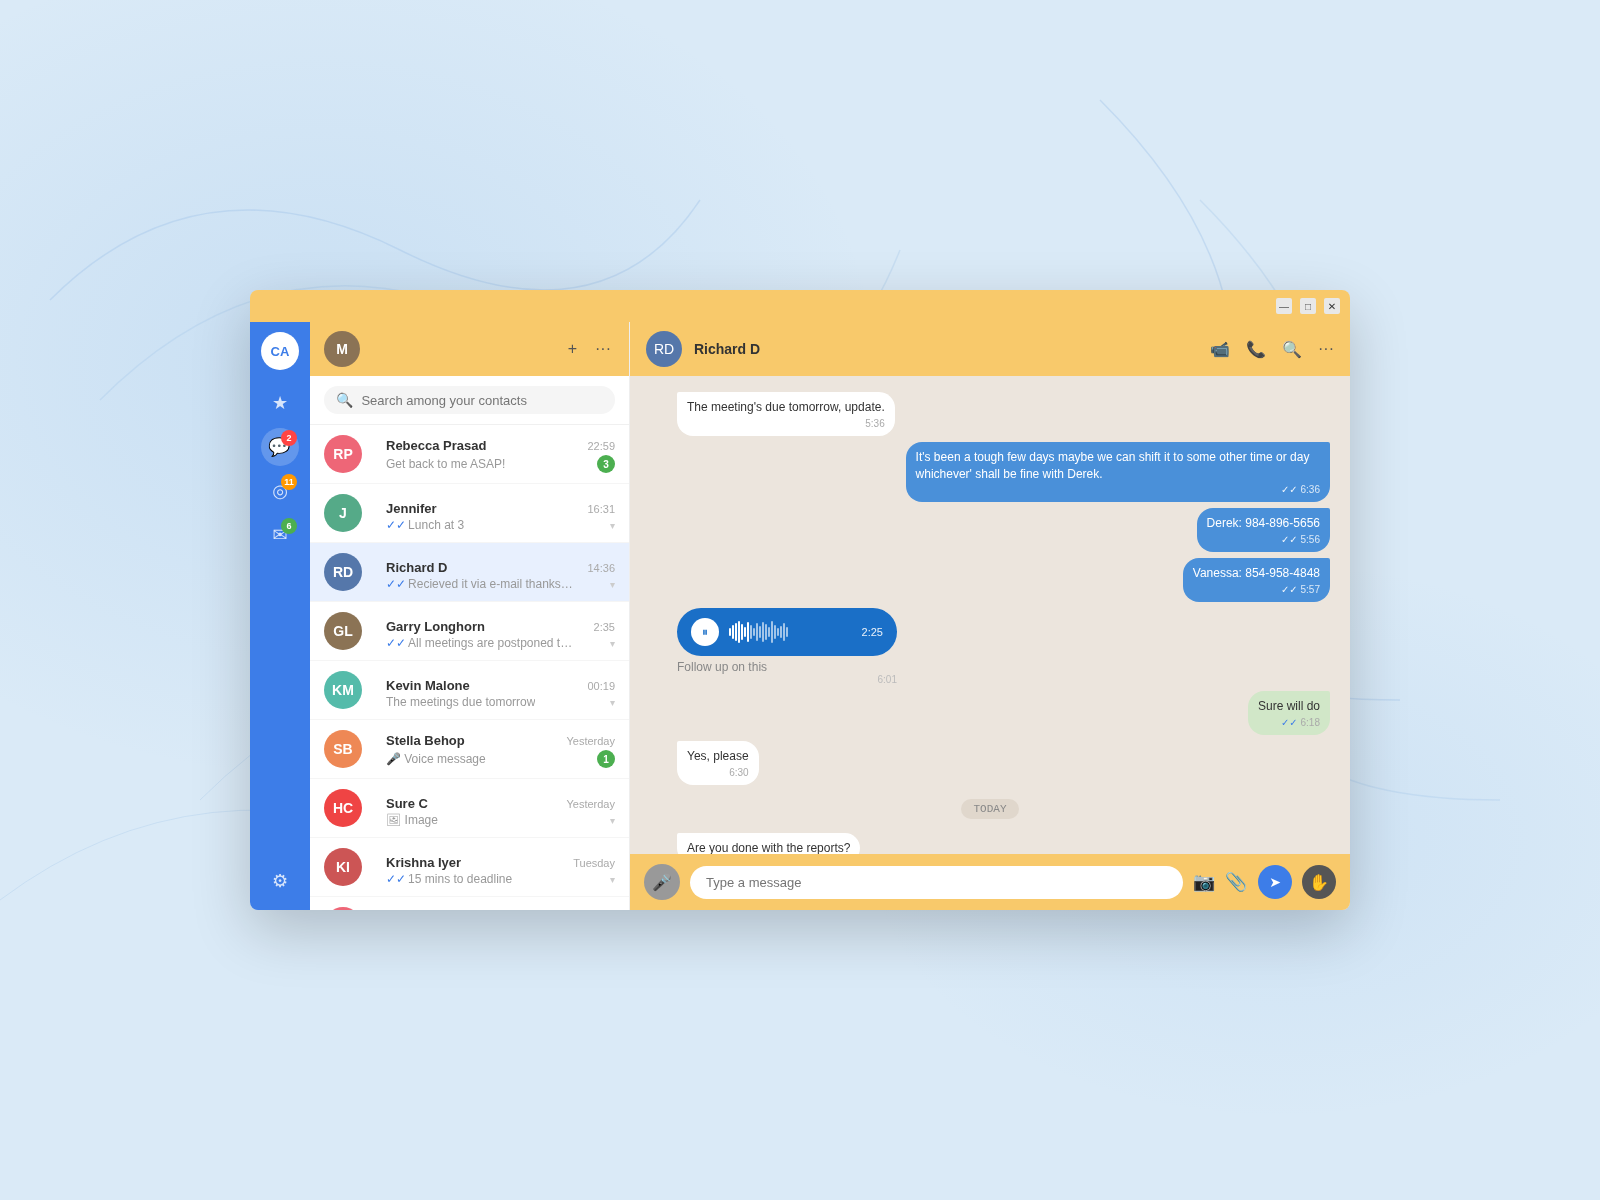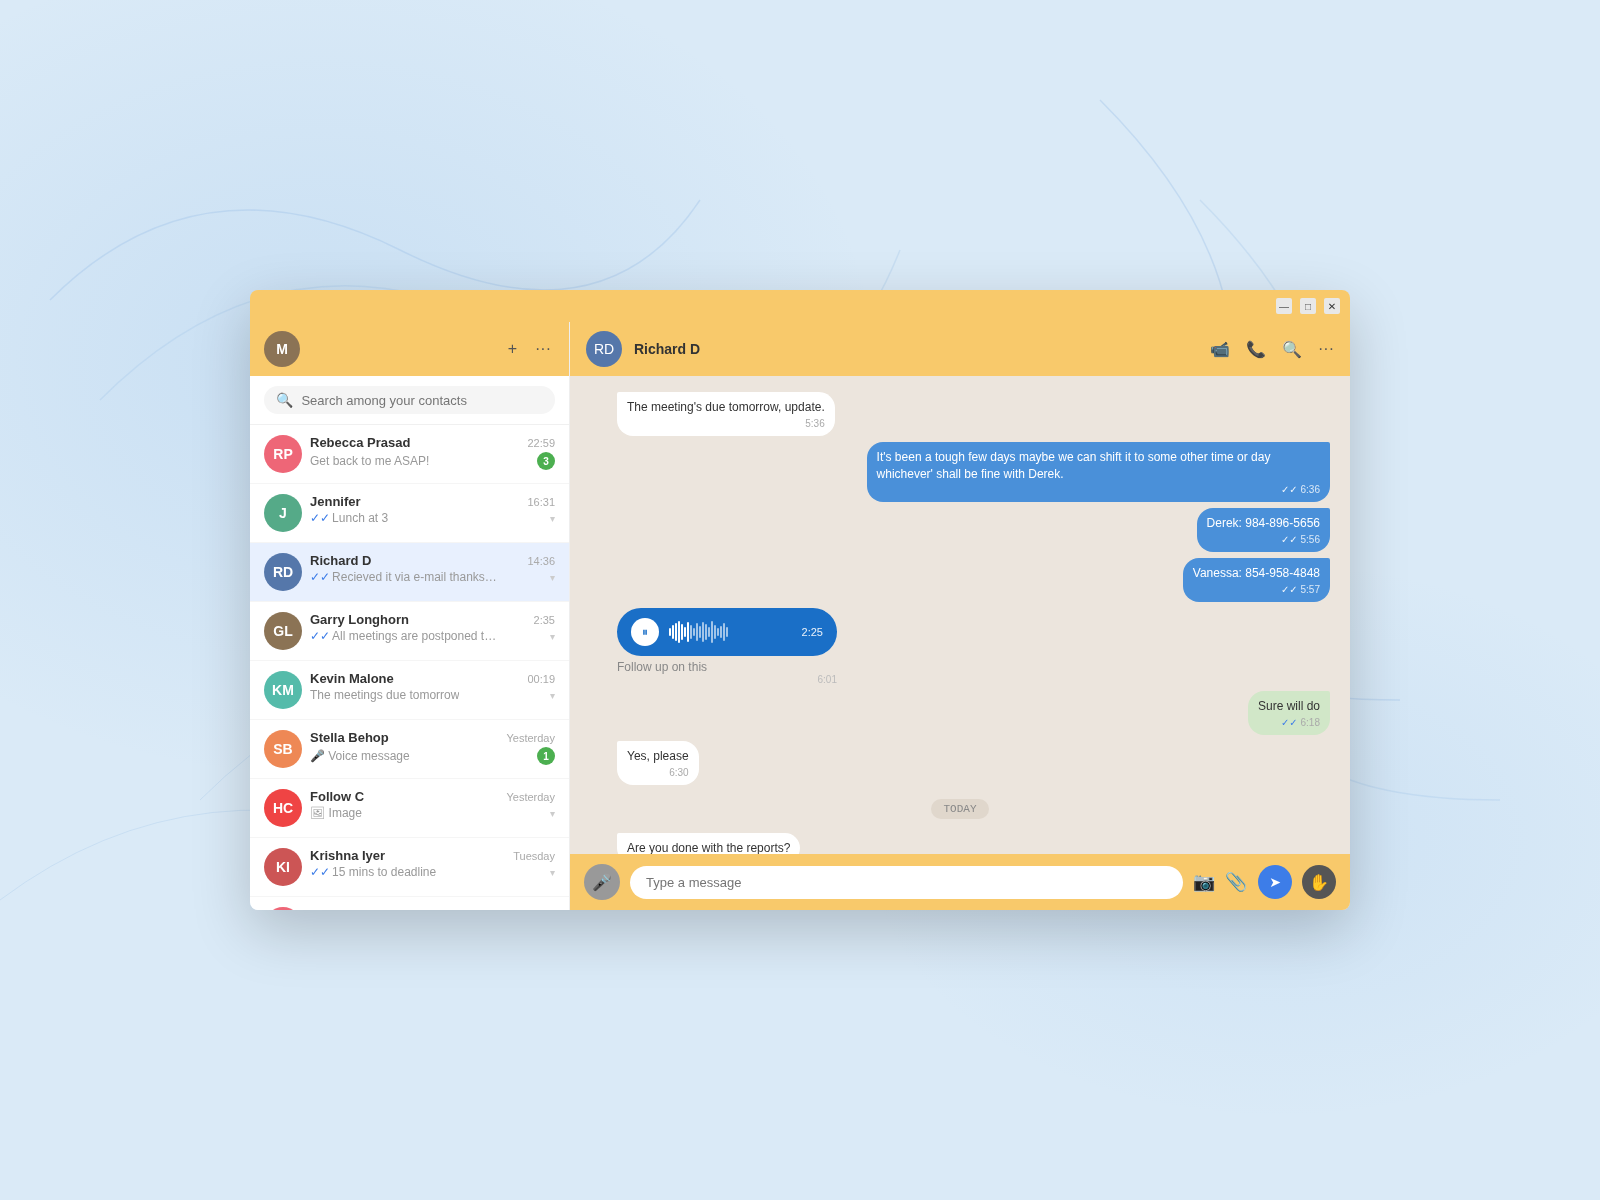--- a/index.html
+++ b/index.html
@@ -161,23 +161,23 @@
       width: 100%;
     }
     .search-icon { color: #aaa; font-size: 14px; }
     
     .contact-list {
       flex: 1;
       overflow-y: auto;
     }
     .contact-item {
       display: flex;
-      align-items: flex-start;
+      align-items: flex-end;
       padding: 10px 14px;
-      gap: 8px;
+      gap: 24px;
       cursor: pointer;
       border-bottom: 1px solid #f5f5f5;
     }
     .contact-item.active { background: #e8f0fe; }
     .avatar-circle {
       width: 38px; height: 38px;
       border-radius: 50%;
       display: flex; align-items: center; justify-content: center;
       font-weight: bold;
       font-size: 14px;
@@ -461,20 +461,40 @@
 <div class="app-window">
 
   <div class="title-bar">
     <button class="title-bar-btn minimize">—</button>
     <button class="title-bar-btn maximize">□</button>
     <button class="title-bar-btn close">✕</button>
   </div>
 
   <div class="app-body">
 
+    <div class="icon-sidebar">
+      <div class="app-logo">CA</div>
+      <div class="sidebar-icon-btn">★</div>
+      <div class="sidebar-icon-btn active">
+        <span>💬</span>
+        <span class="badge">2</span>
+      </div>
+      <div class="sidebar-icon-btn">
+        <span>◎</span>
+        <span class="badge orange">11</span>
+      </div>
+      <div class="sidebar-icon-btn">
+        <span>✉</span>
+        <span class="badge green">6</span>
+      </div>
+      <div class="sidebar-spacer"></div>
+      <div class="sidebar-icon-btn">
+        <span>⚙</span>
+      </div>
+    </div>
 
     <div class="contact-panel">
 
       <div class="contact-panel-header">
         <div class="header-avatar-placeholder av-brown">M</div>
         <div class="header-spacer"></div>
         <span class="header-icon-btn">+</span>
         <span class="header-icon-btn">···</span>
       </div>
 
@@ -568,21 +588,21 @@
               <span class="contact-msg">🎤 Voice message</span>
               <span class="unread-badge">1</span>
             </div>
           </div>
         </div>
 
         <div class="contact-item">
           <div class="avatar-circle av-purple">HC</div>
           <div class="contact-info">
             <div class="contact-name-row">
-              <span class="contact-name">Follow C</span>
+              <span class="contact-name">Sure C</span>
               <span class="contact-time">Yesterday</span>
             </div>
             <div class="contact-msg-row">
               <span class="contact-msg">🖼 Image</span>
               <span class="chevron-down">▾</span>
             </div>
           </div>
         </div>
 
         <div class="contact-item">

